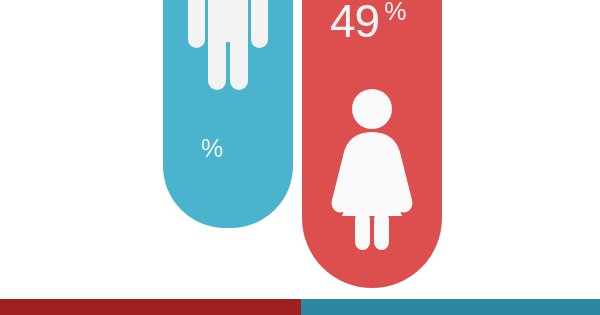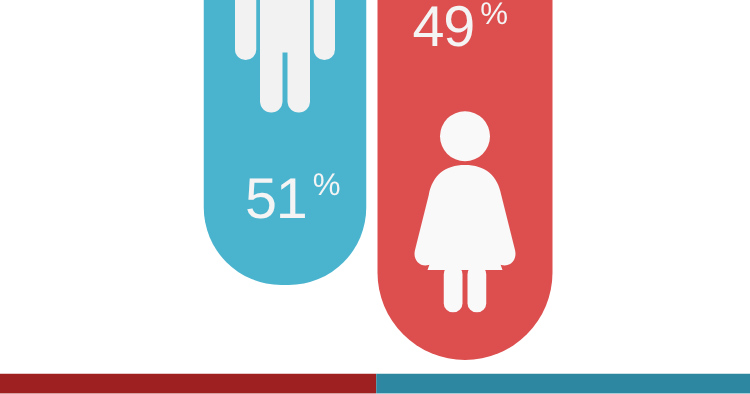--- a/index.html
+++ b/index.html
@@ -123,21 +123,20 @@
     <div id="male-figure">
 
       <span class="part m-arm-l"></span>
       <span class="part m-arm-r"></span>
       <span class="part m-torso"></span>
       <span class="part m-leg-l"></span>
       <span class="part m-leg-r"></span>
     </div>
 
     <div class="pct" id="male-pct">
-      <span class="num">51</span>
       <span class="sym">%</span>
     </div>
 
   </div>
 
   <div class="pill" id="female-pill">
 
     <div class="pct" id="female-pct">
       <span class="num">49</span>
       <span class="sym">%</span>

